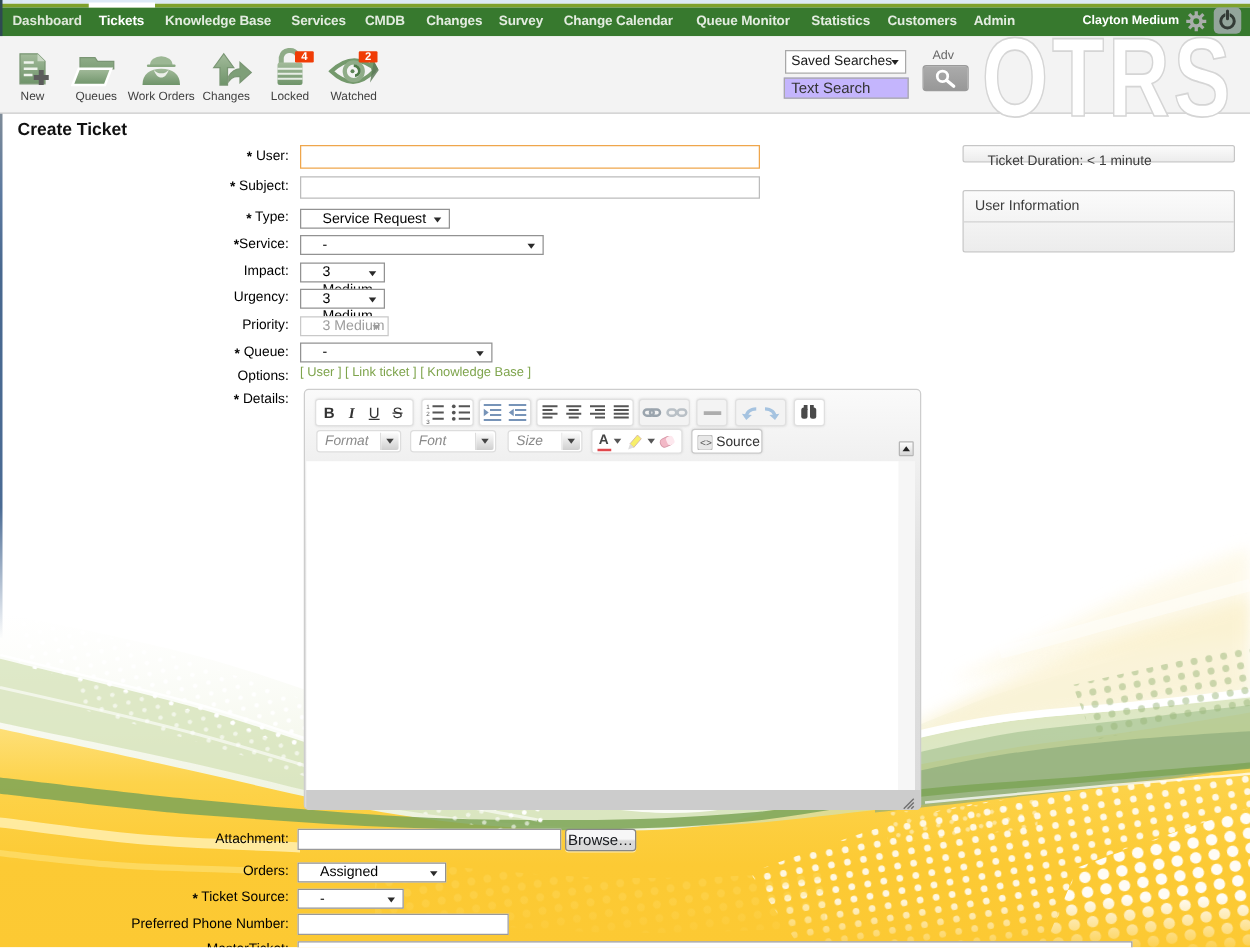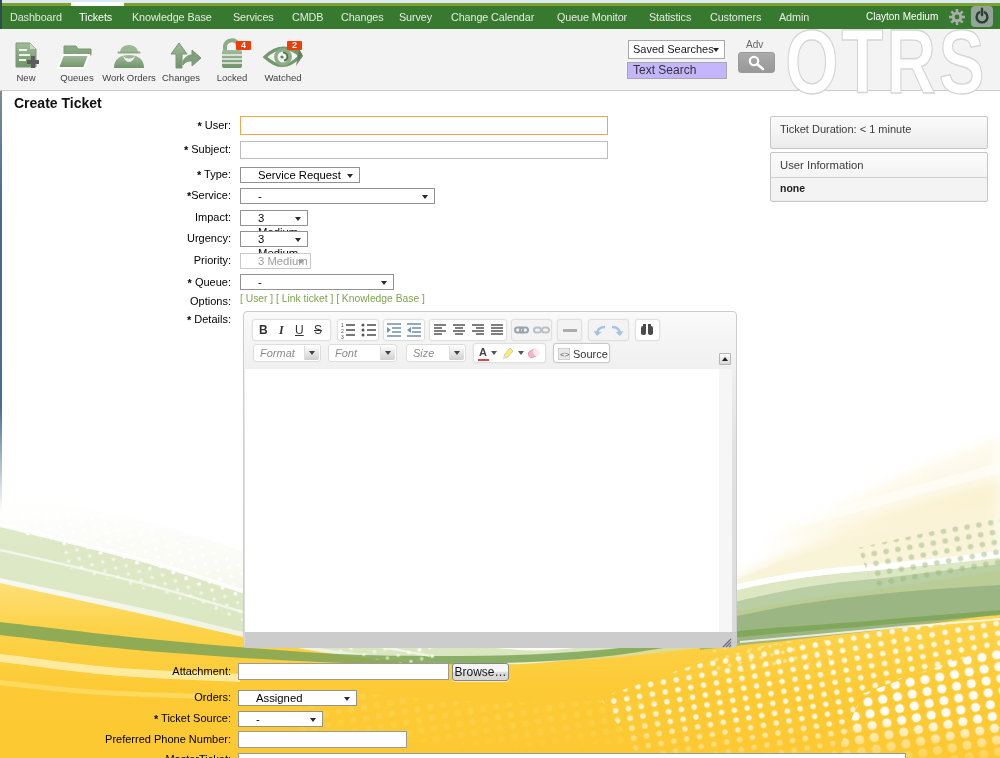--- a/index.html
+++ b/index.html
@@ -1,19 +1,19 @@
 <!DOCTYPE html>
 <html><head>
 <meta charset="utf-8">
 <style>
 *{margin:0;padding:0;box-sizing:border-box}
 body{font-family:"Liberation Sans",sans-serif;background:#fff}
 #pg{position:relative;width:1000px;height:758px;overflow:hidden;background:#fff}
 .abs{position:absolute}
-.navitem{position:absolute;top:0;height:24px;line-height:24px;color:#e3ece0;font-size:10.8px;font-weight:normal;white-space:nowrap;letter-spacing:-.1px}
+.navitem{position:absolute;top:0;height:24px;line-height:24px;color:#e3ece0;font-size:10.8px;font-weight:bold;white-space:nowrap;letter-spacing:-.1px}
 .lbl{position:absolute;right:769px;text-align:left;font-size:11px;color:#000;white-space:nowrap}
 .star{font-weight:bold;position:relative;top:1px;font-size:11px}
 .inp{position:absolute;background:#fff;border:1px solid #bcbcbc}
 .sel{position:absolute;background:#fff;border:1px solid #929292;font-size:11.3px;color:#000;padding-left:17px}
 .sel .tri{position:absolute;right:6px;top:6px;width:0;height:0;border-left:3.5px solid transparent;border-right:3.5px solid transparent;border-top:4px solid #2a2a2a}
 .sbox{position:absolute;left:770px;width:218px;border:1px solid #c6c6c6;border-radius:2px;background:linear-gradient(#fbfbfb,#ececec)}
 .tblbl{position:absolute;top:72px;font-size:9.5px;color:#3f3f3f;text-align:center;width:70px}
 .badge{position:absolute;background:#f03c06;color:#fff;font-size:9px;font-weight:bold;line-height:9px;width:15px;height:9px;text-align:center;border-radius:1px}
 .grp{position:absolute;background:#fff;border:1px solid #e0e0e0;border-radius:3px;height:22px;box-shadow:0 0 2px rgba(0,0,0,.08)}
 .cmb{position:absolute;background:#fff;border:1px solid #ddd;border-radius:3px;height:18px;font-size:11px;font-style:italic;color:#8a8a8a;padding-left:6px;line-height:16px}
@@ -377,24 +377,23 @@
   <div style="position:absolute;left:1px;top:320px;width:491px;height:16px;background:#cccccc;border-radius:0 0 3px 3px"></div>
   <svg width="12" height="11" viewBox="0 0 12 11" style="position:absolute;left:477px;top:325px">
         <g stroke="#707070" stroke-width="1.2">
           <line x1="2" y1="10" x2="10" y2="2"></line>
           <line x1="5" y1="10" x2="10" y2="5"></line>
           <line x1="8" y1="10" x2="10" y2="8"></line>
         </g>
       </svg>
 </div>
 
-<div class="sbox" style="top:116px;height:33px;font-size:11px;color:#3c3c3c;line-height:25px;padding-left:9px">Ticket Duration: &lt; 1 minute</div>
+<div class="sbox" style="top:116px;height:14px;font-size:11px;color:#3c3c3c;line-height:25px;padding-left:19px">Ticket Duration: &lt; 1 minute</div>
 <div class="sbox" style="top:152px;height:50px">
   <div style="height:25px;border-bottom:1px solid #d2d2d2;font-size:11.3px;color:#3c3c3c;line-height:24px;padding-left:9px">User Information</div>
-  <div style="height:22px;background:#f3f3f3;font-size:10.5px;font-weight:bold;color:#222;line-height:21px;padding-left:9px">none</div>
 </div>
 
 <div class="lbl" style="top:665px">Attachment:</div>
 <div class="inp" style="left:238px;top:663px;width:211px;height:17px;border-color:#9a9a9a"></div>
 <div class="abs" style="left:452px;top:663px;width:57px;height:18px;background:linear-gradient(#f7f7f7 45%,#d9d9d9 55%);border:1px solid #878787;border-radius:3px;box-shadow:0 1px 0 rgba(255,255,255,.6);font-size:12px;color:#16181c;text-align:center;line-height:16px">Browse…</div>
 <div class="lbl" style="top:691px">Orders:</div>
 <div class="sel" style="left:238px;top:690px;width:119px;height:16px;line-height:14px">Assigned<span class="tri"></span></div>
 <div class="lbl" style="top:712px"><span class="star">*</span> Ticket Source:</div>
 <div class="sel" style="left:238px;top:711px;width:85px;height:16px;line-height:14px">-<span class="tri"></span></div>
 <div class="lbl" style="top:733px">Preferred Phone Number:</div>

